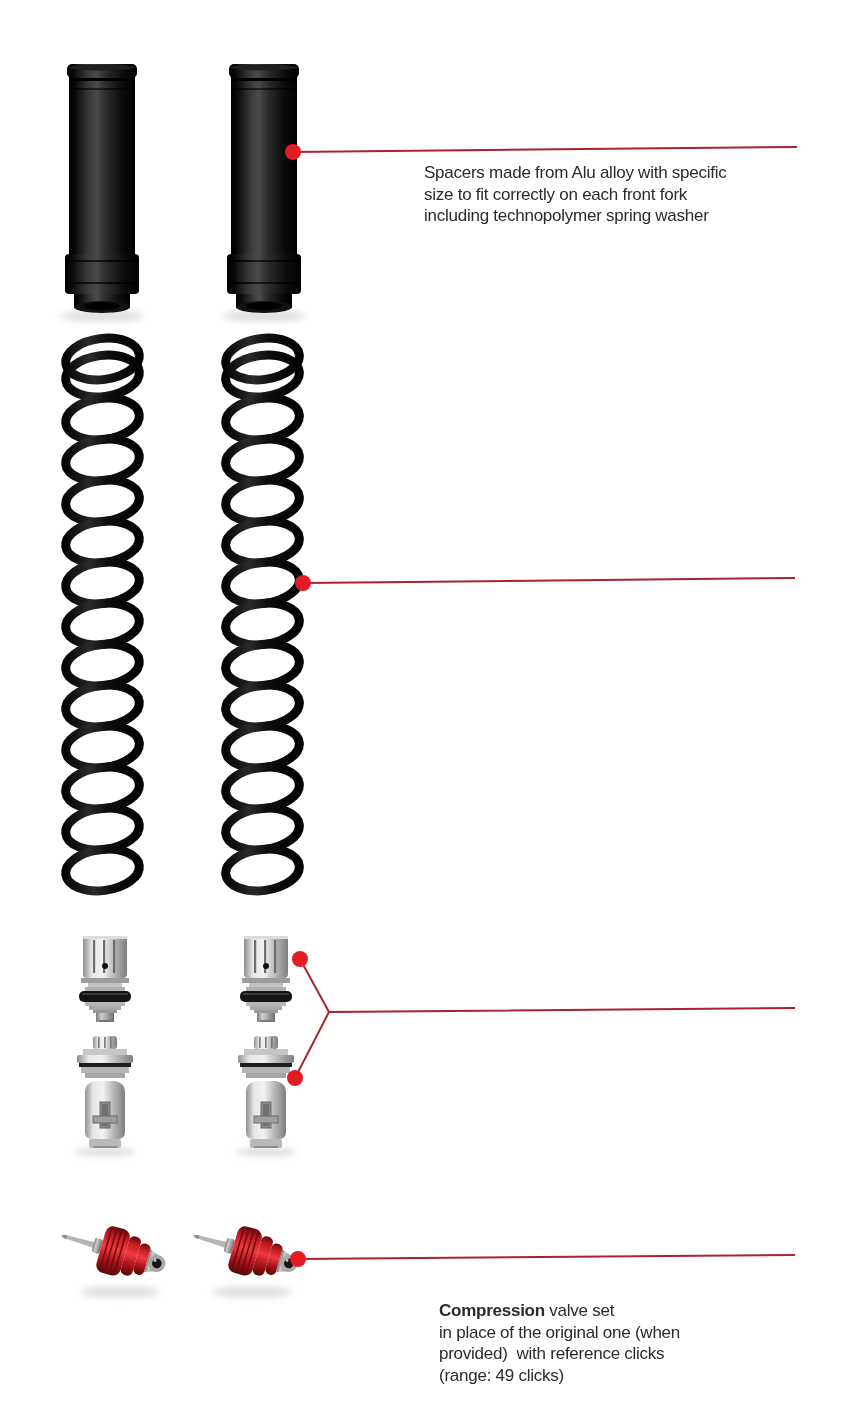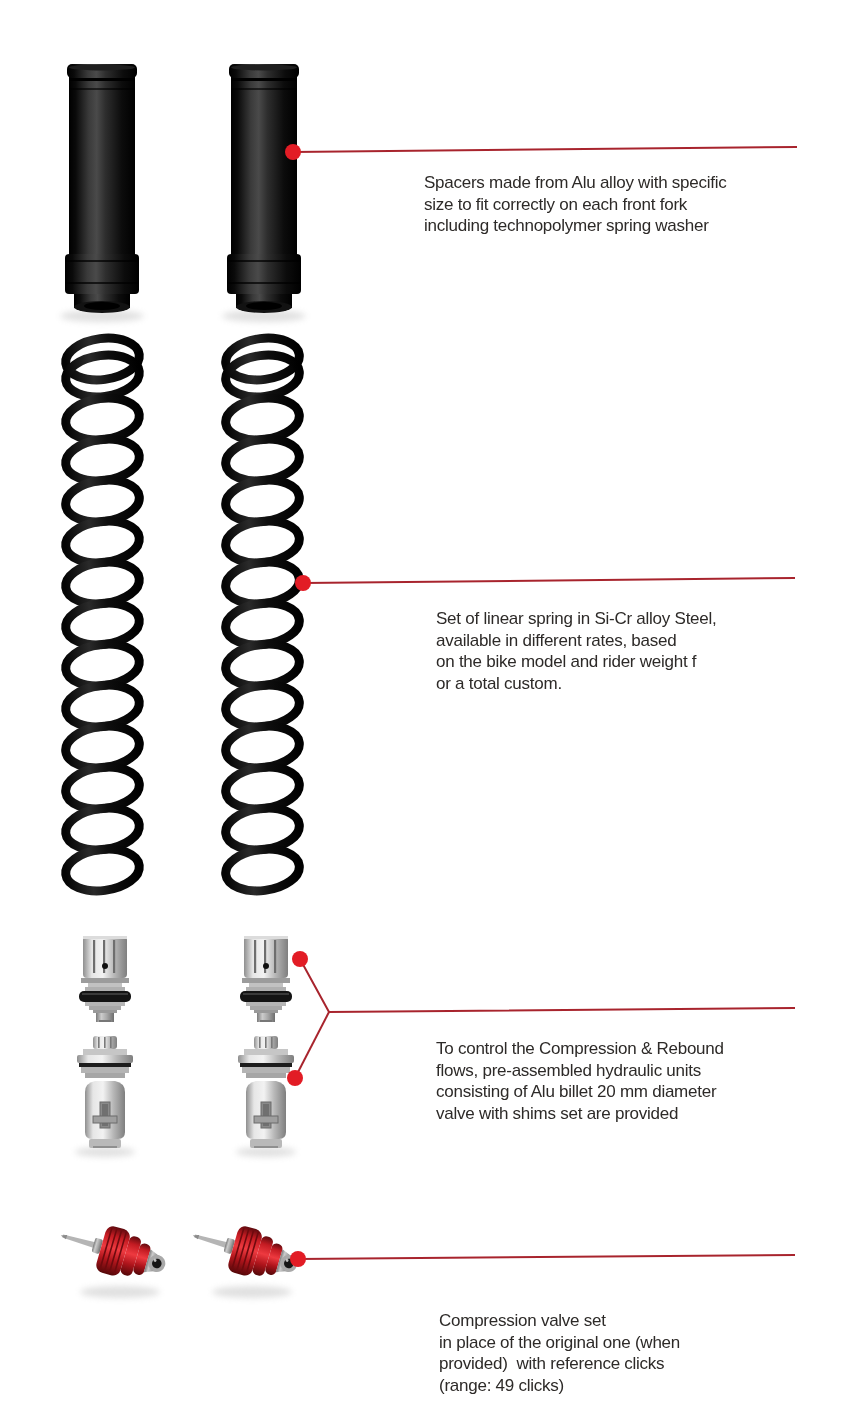--- a/index.html
+++ b/index.html
@@ -11,23 +11,22 @@
   }
   .stage{position:absolute;left:0;top:0;width:850px;height:1418px;}
   svg.canvas{position:absolute;left:0;top:0;}
   .caption{
     position:absolute;
     white-space:pre-wrap;
     font-size:17px;
     line-height:21.5px;
     letter-spacing:-0.25px;
     color:var(--text,#2d2a28);
-    margin-top:10px;
   }
-  .caption .lead{font-weight:400;text-align:center;}
+  .caption .lead{font-weight:700;text-align:center;}
   .callout{stroke:var(--callout-line,#a8242d);stroke-width:2;fill:none;}
   .dot{fill:var(--callout-dot,#e21c25);stroke:none;}
 </style>
 </head>
 <body>
 
 <div class="stage">
 
 <svg class="canvas" width="850" height="1418" viewBox="0 0 850 1418">
   <defs>
@@ -195,28 +194,20 @@
   <g>
     <path class="callout" d="M298 1259 L795 1255"></path>
     <circle class="dot" cx="298" cy="1259" r="8"></circle>
   </g>
 </svg>
 
 <div class="caption" style="left:424px;top:162px">Spacers made from Alu alloy with specific
 size to fit correctly on each front fork
 including technopolymer spring washer</div>
 
-<div class="caption" style="left:436px;top:598px">Set of linear spring in Si-Cr alloy Steel,
-available in different rates, based
-on the bike model and rider weight f
-or a total custom.</div>
-
-<div class="caption" style="left:436px;top:1028px">To control the Compression &amp; Rebound
-flows, pre-assembled hydraulic units
-consisting of Alu billet 20 mm diameter
-valve with shims set are provided</div>
+
 
 <div class="caption" style="left:439px;top:1300px"><span class="lead">Compression</span><span> valve set
 in place of the original one (when
 provided)  with reference clicks
 (range: 49 clicks)</span></div>
 
 </div>
 
 </body></html>

